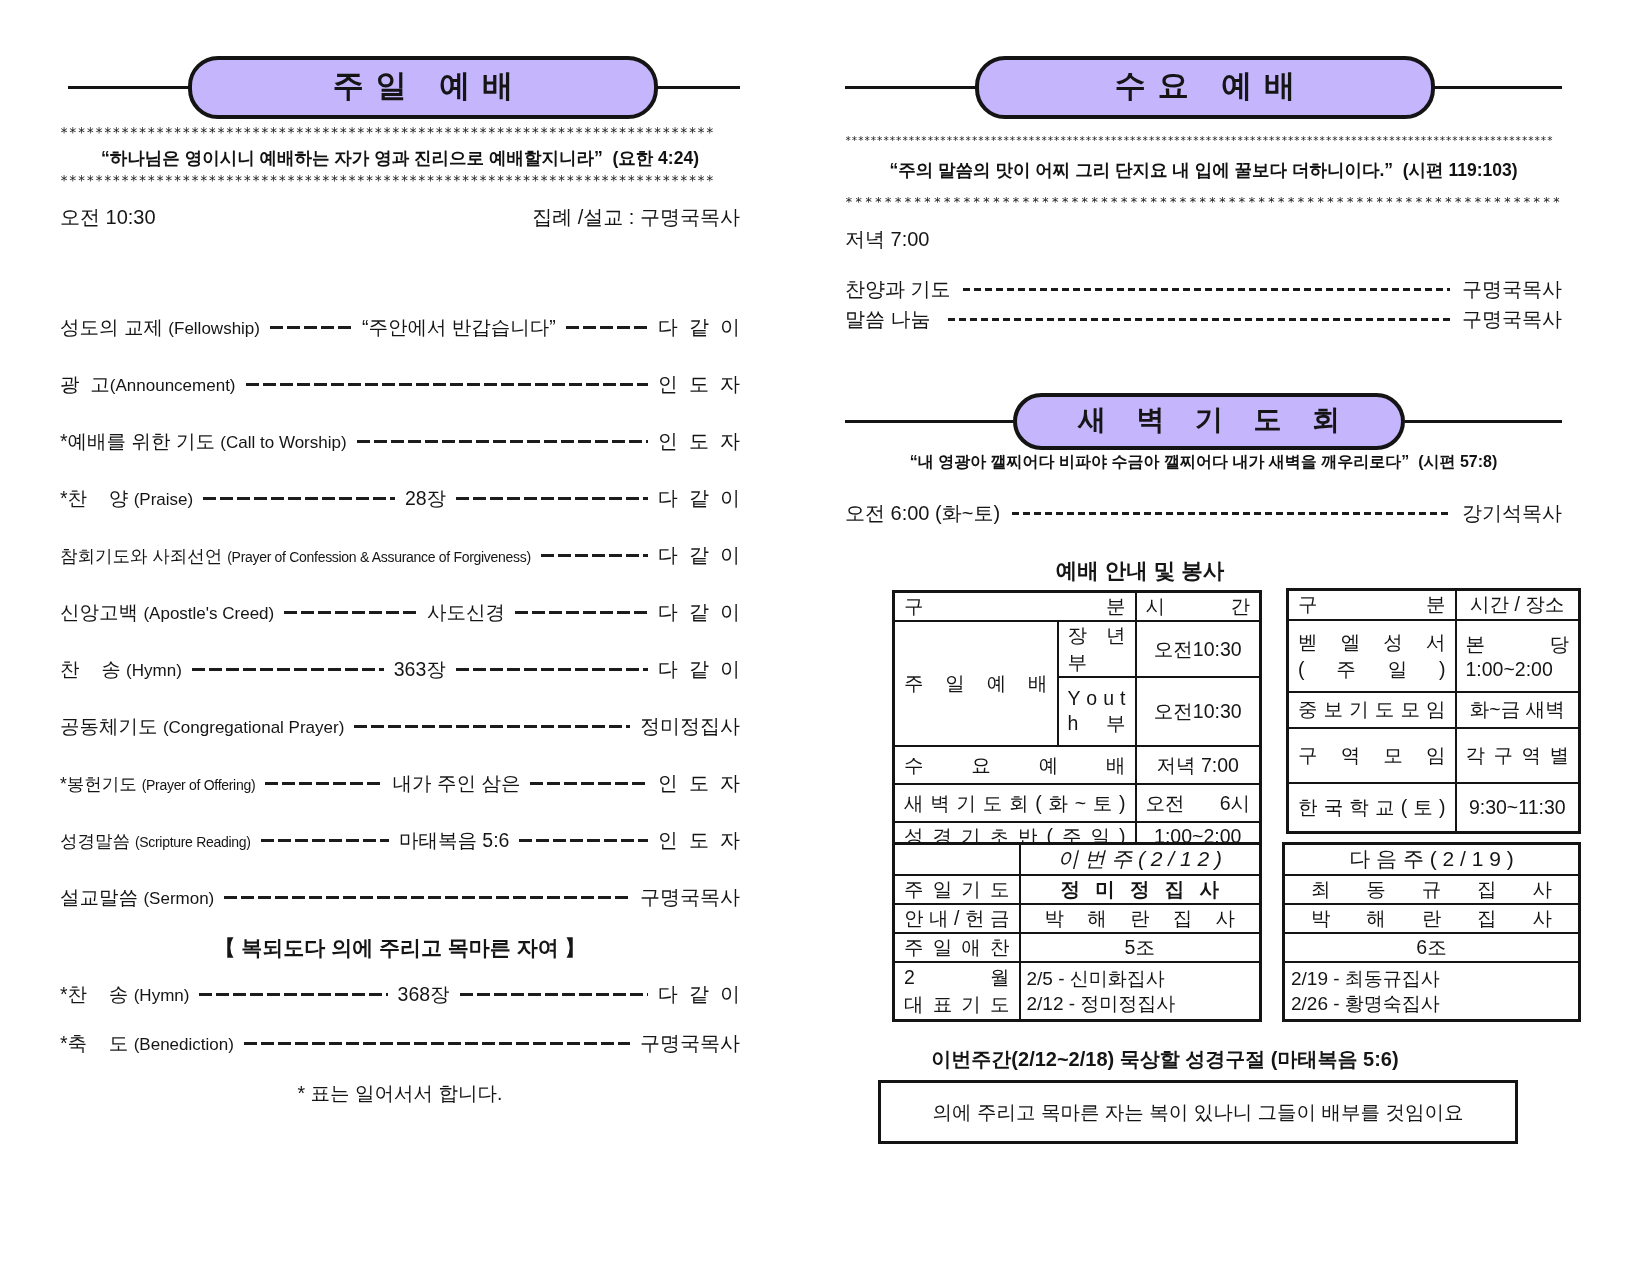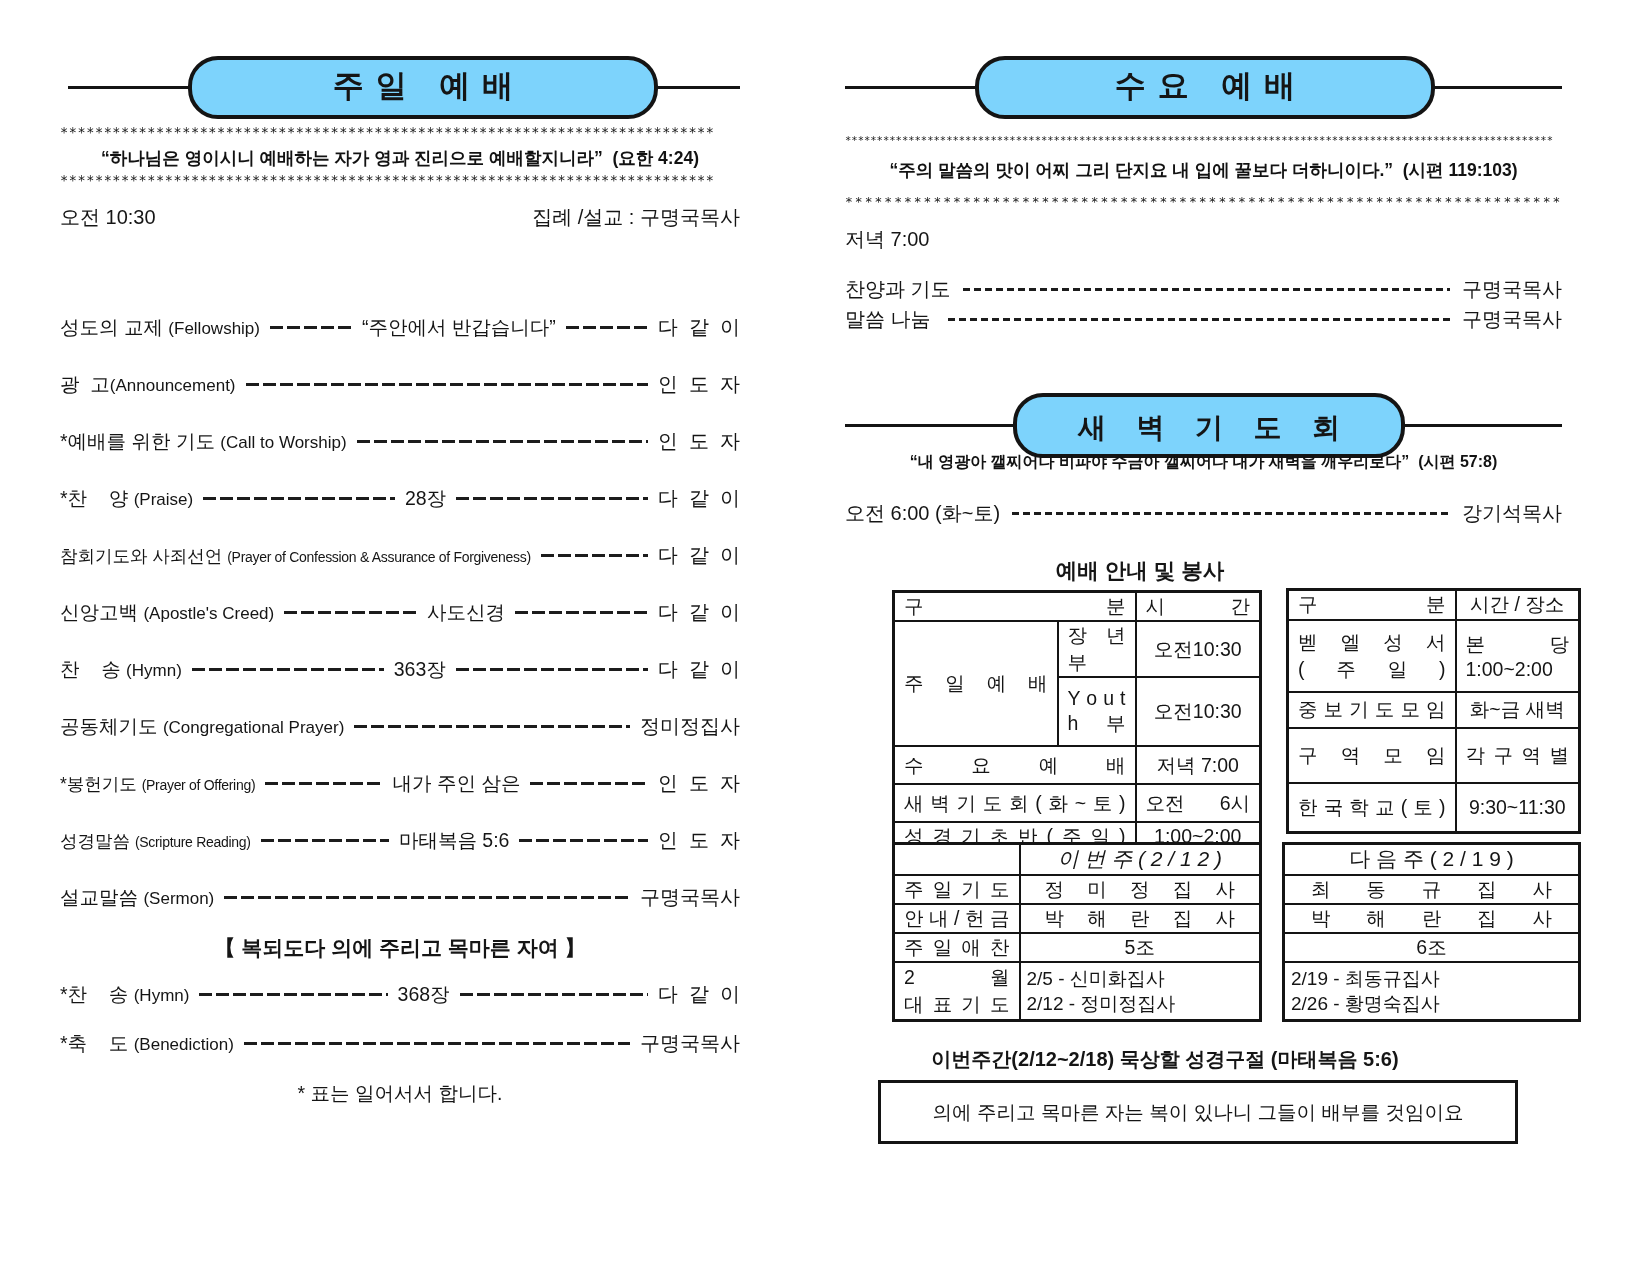--- a/index.html
+++ b/index.html
@@ -12,23 +12,23 @@
   #pageL{left:60px;width:680px;}
   #pageR{left:845px;width:717px;}
   .abs{position:absolute;left:0;right:0;}
 
   
   .band{display:flex;align-items:center;}
   .bline{height:3px;background:#141414;flex:0 0 auto;}
   .pill{
     border:4px solid #141414;border-radius:30px;text-align:center;
     font-weight:700;font-size:31px;letter-spacing:12px;text-indent:12px;
-    padding:5px 0 8px 0;background:#7dd3fc;box-sizing:border-box;
+    padding:5px 0 8px 0;background:#c4b5fd;box-sizing:border-box;
   }
-  .pill.small{font-size:28px;letter-spacing:5px;text-indent:5px;padding:12px 0 7px 0;white-space:pre;}
+  .pill.small{font-size:28px;letter-spacing:5px;text-indent:5px;padding:4px 0 7px 0;white-space:pre;}
 
   .stars{font-family:"DejaVu Sans Mono","Liberation Mono",monospace;white-space:nowrap;overflow:hidden;color:#1a1a1a;}
   .quote{text-align:center;font-weight:700;white-space:pre;color:#121212;}
 
   
   .oi{display:flex;align-items:center;height:57px;}
   .oi.short{height:49px;}
   .kr{font-size:19.5px;white-space:pre;}
   .en{font-size:17px;white-space:pre;font-stretch:condensed;}
   .oi.compact .kr{font-size:17.5px;}
@@ -283,21 +283,21 @@
         <col style="width:126px">
         <col style="width:241px">
       </colgroup>
     <tbody>
         <tr style="height:31px">
       <td></td>
       <td class="c" style="font-size:21px;font-style:italic;">이 번 주 ( 2 / 1 2 )</td>
     </tr>
     <tr style="height:27px">
       <td class="j">주 일 기 도</td>
-      <td class="j" style="padding:0 24px;">정 미 정 집 사</td>
+      <td class="j" style="padding:0 40px;font-weight:bold;">정 미 정 집 사</td>
     </tr>
     <tr style="height:28px">
       <td class="j">안 내 / 헌 금</td>
       <td class="j" style="padding:0 24px;">박 해 란 집 사</td>
     </tr>
     <tr style="height:25px">
       <td class="j">주 일 애 찬</td>
       <td class="c">5조</td>
     </tr>
     <tr style="height:59px">

